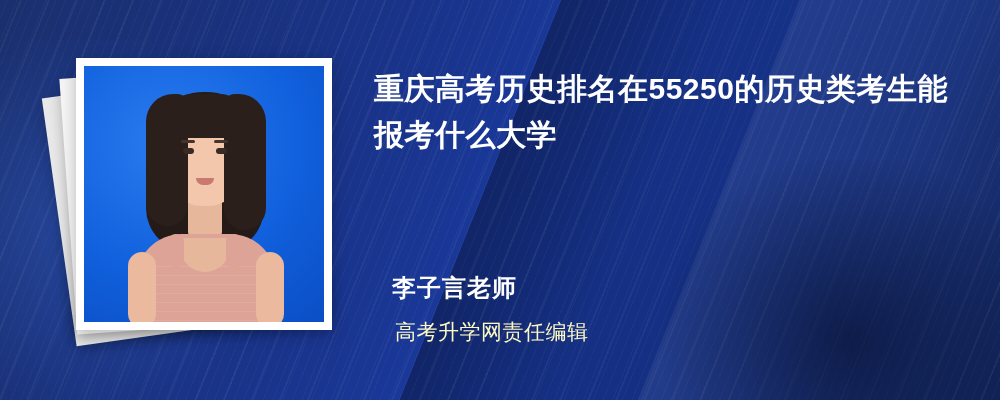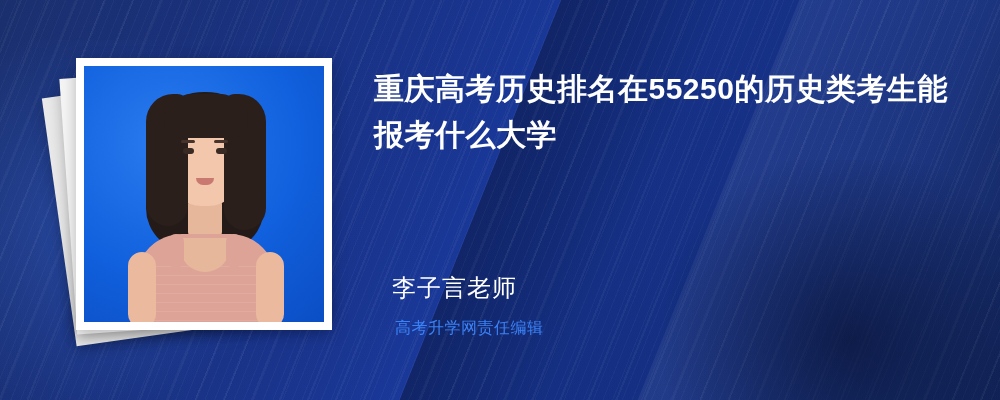--- a/index.html
+++ b/index.html
@@ -302,27 +302,27 @@
   }
   .byline {
     position: absolute;
     left: 392px;
     top: 272px;
     width: 560px;
   }
   .author {
     color: #ffffff;
     font-size: 24px;
-    font-weight: normal;
+    font-weight: bold;
     letter-spacing: 1px;
     margin: 0 0 14px 0;
   }
   .role {
-    color: #3b82f6;
-    font-size: 16px;
+    color: #fef9c3;
+    font-size: 21px;
     letter-spacing: 0.5px;
     margin: 0;
     padding-left: 3px;
   }
 </style>
 </head>
 <body>
 
 <div class="banner">
 

